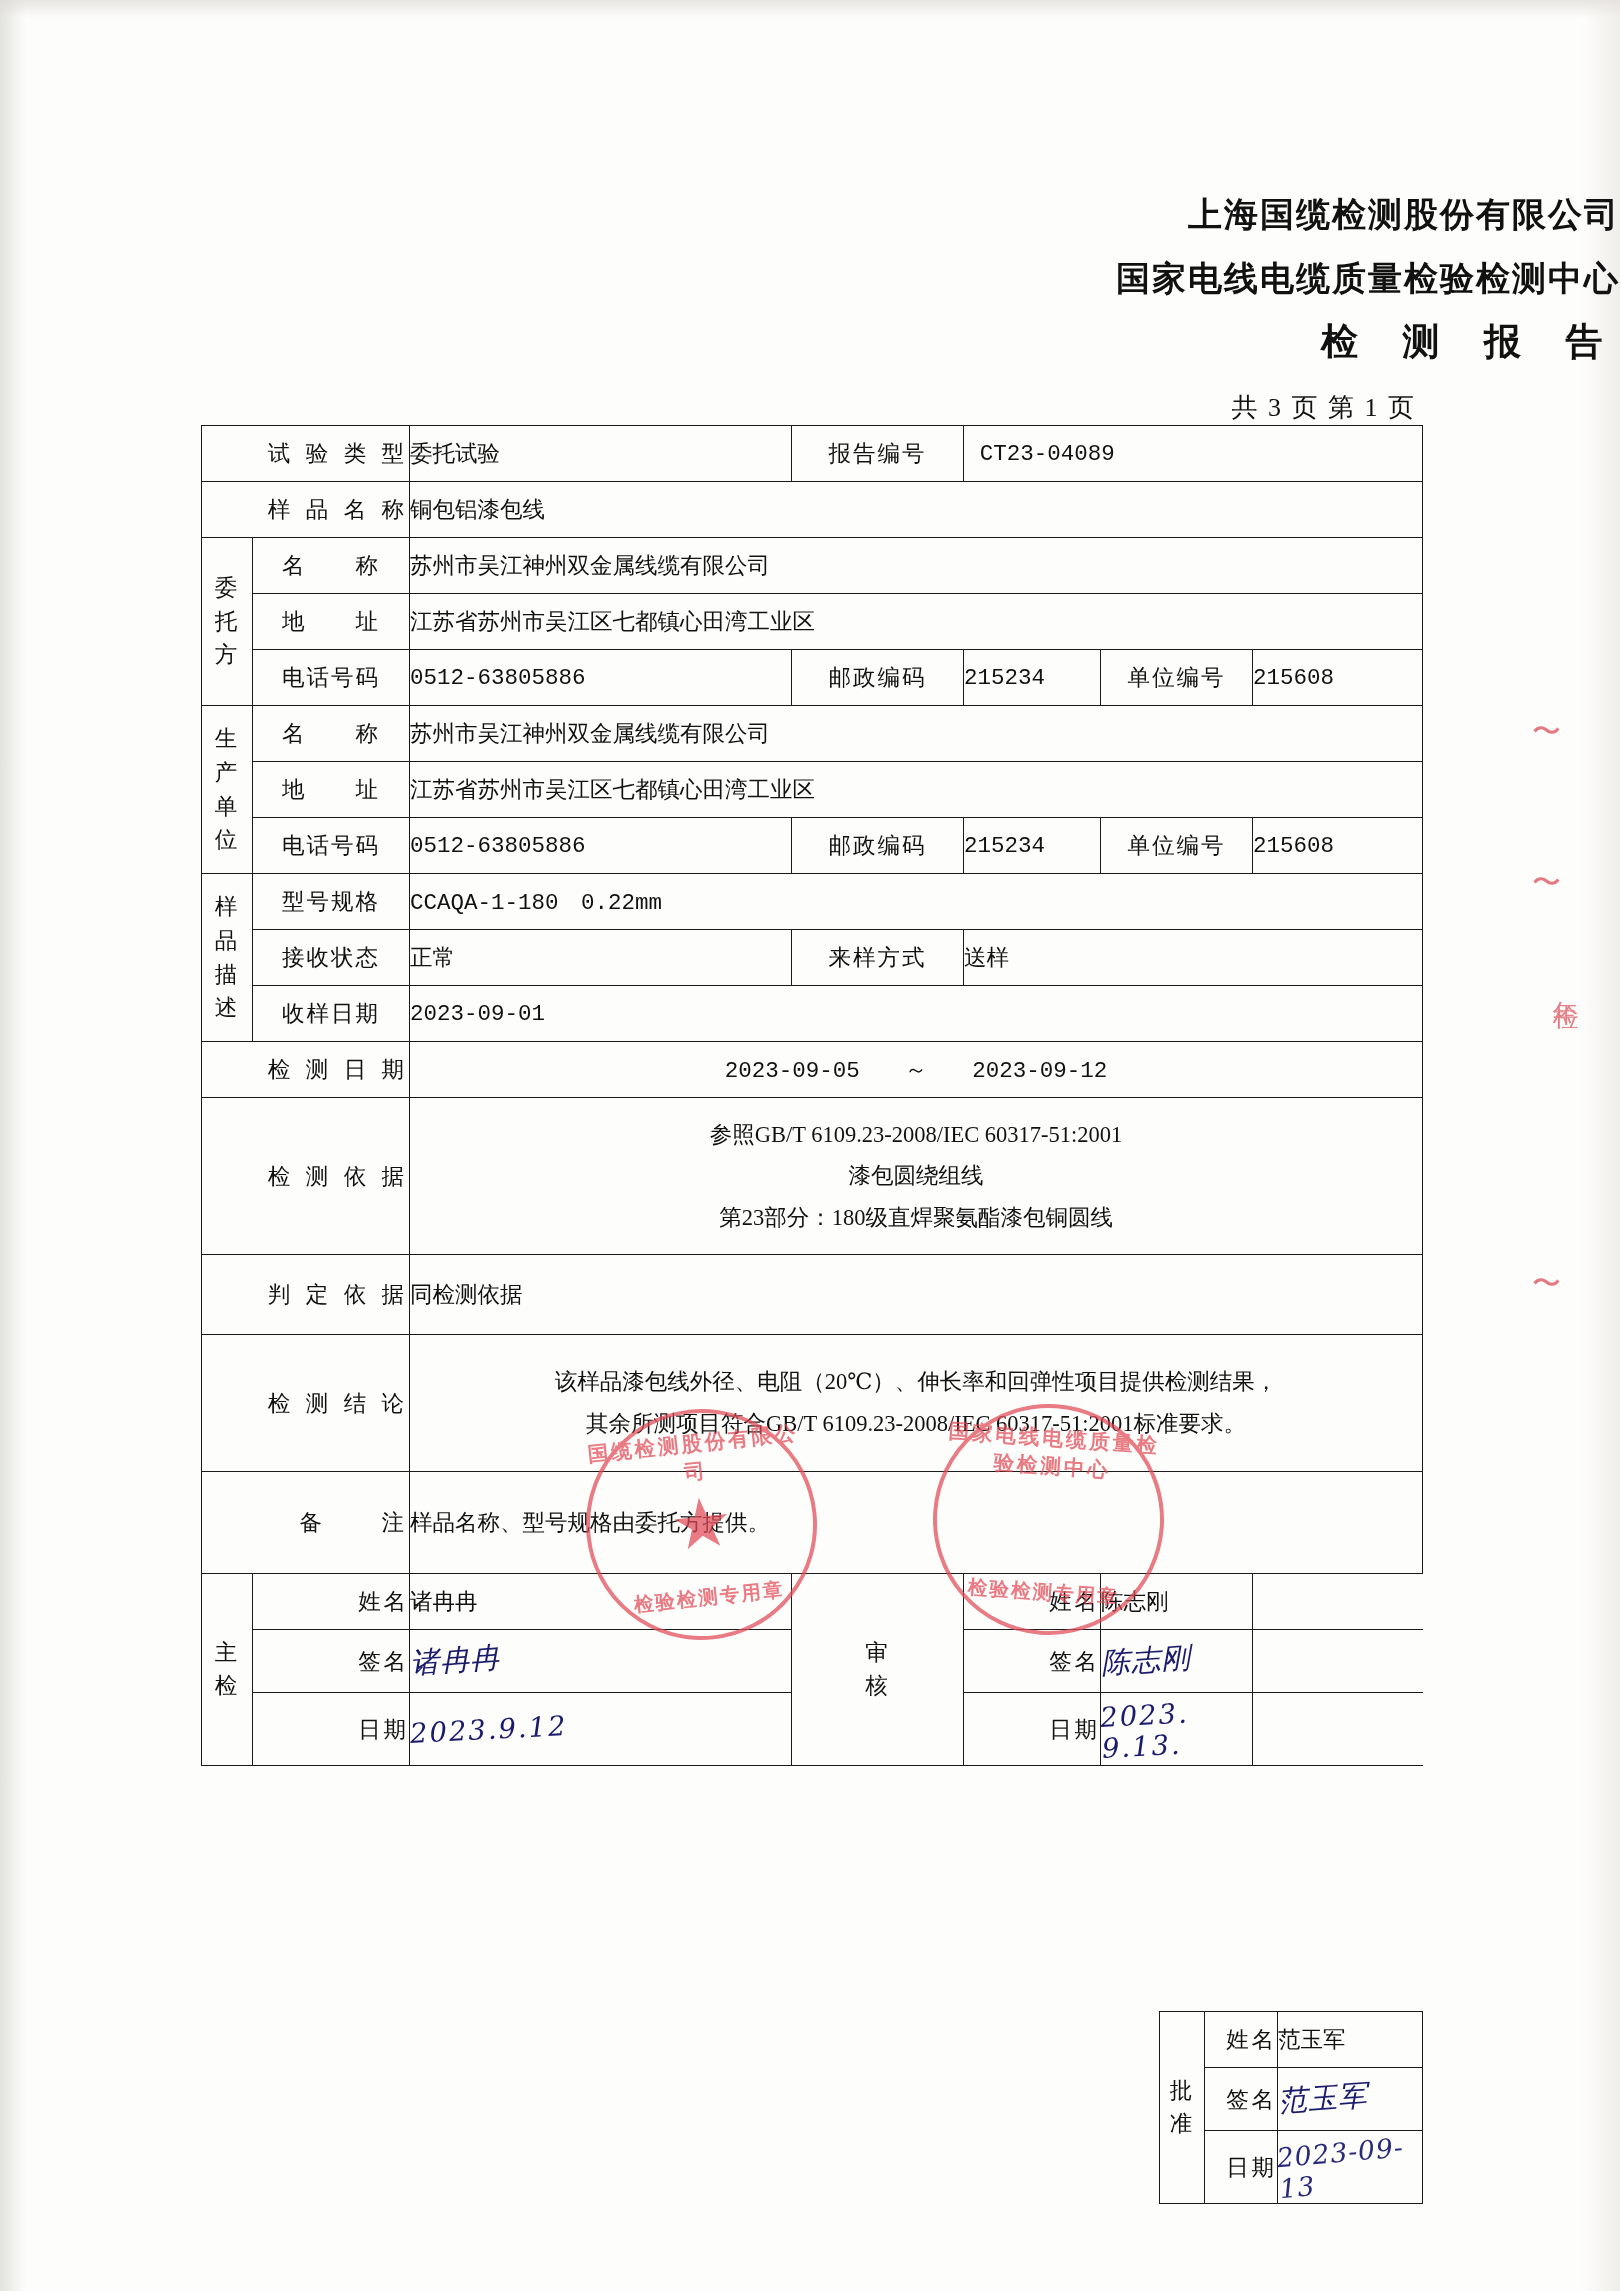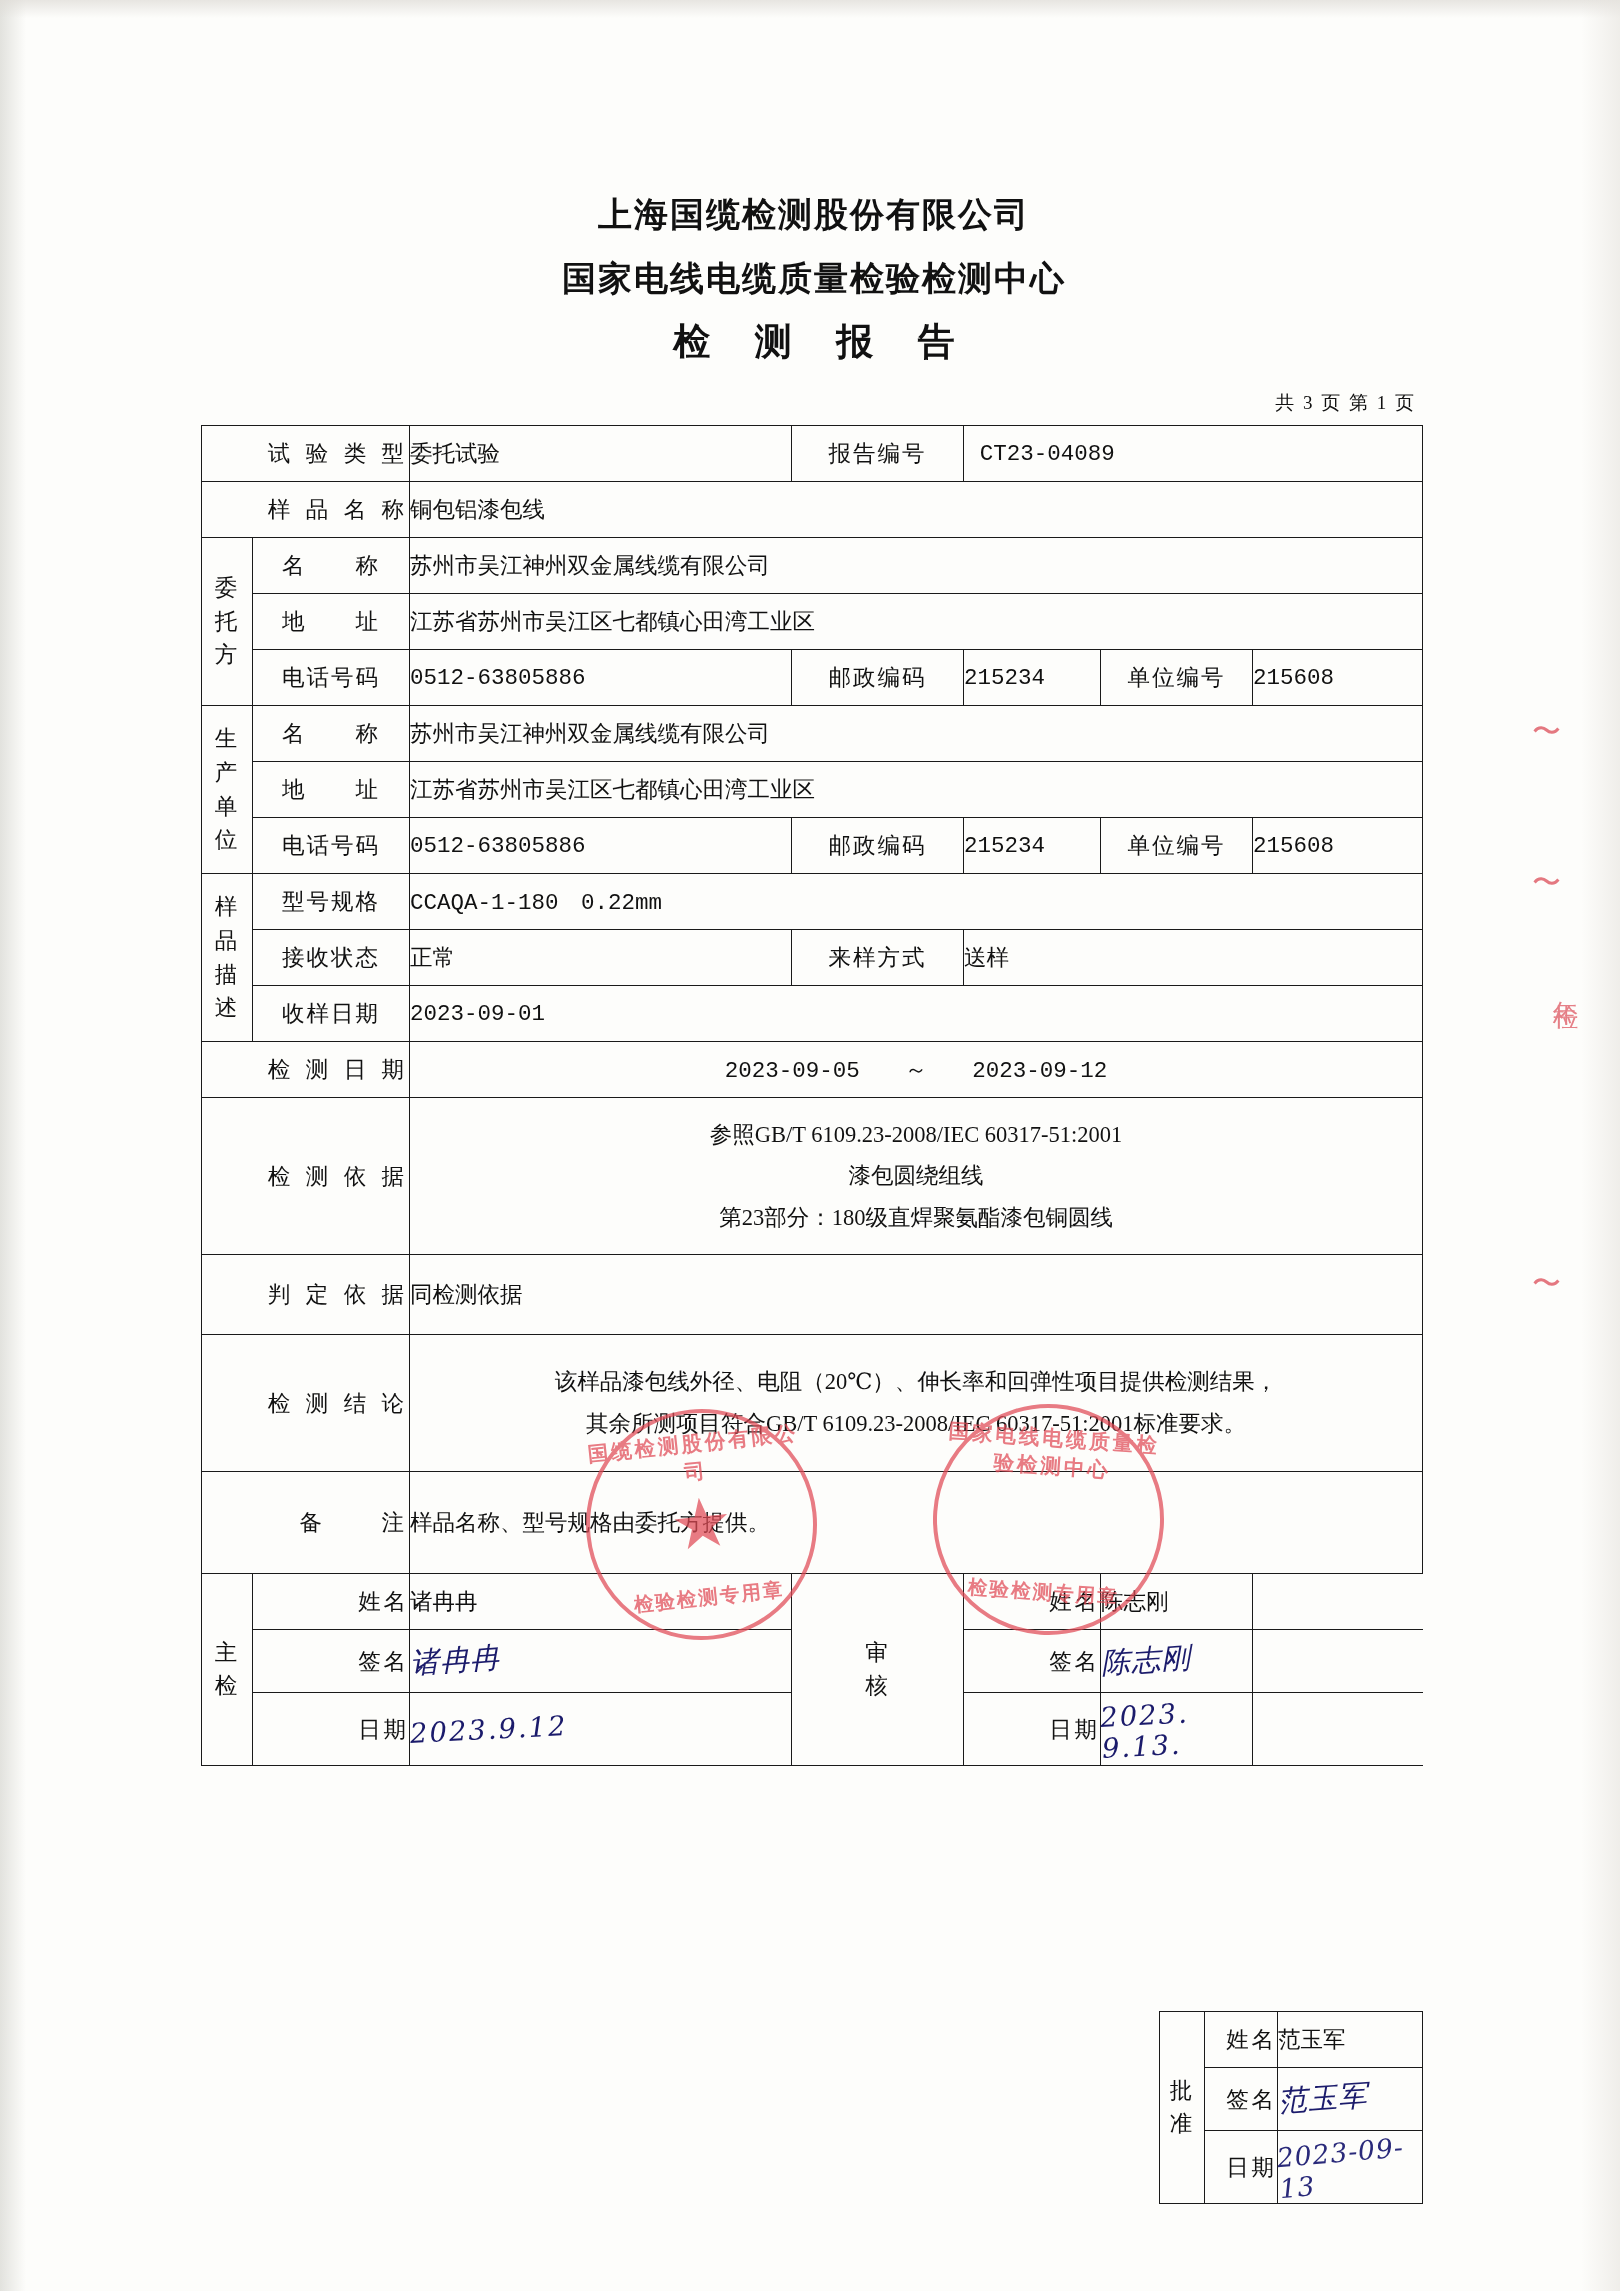--- a/index.html
+++ b/index.html
@@ -37,21 +37,21 @@
     position: absolute;
     right: 0; top: 0; bottom: 0; width: 39px;
     background: linear-gradient(to left, #e6e3de, rgba(255,255,255,0));
     opacity: .6;
   }
 
   .header {
     position: absolute;
     left: 8px; right: 0;
     top: 192px;
-    text-align: center;
+    text-align: right;
   }
   .header .line1 {
     font-size: 34px;
     letter-spacing: 2px;
     font-weight: 700;
     margin-bottom: 17.6px;
   }
   .header .line2 {
     font-size: 34px;
     letter-spacing: 2px;
@@ -62,21 +62,21 @@
     font-size: 37px;
     font-weight: 700;
     letter-spacing: 17.6px;
     padding-left: 17.6px;
   }
 
   .pageno {
     position: absolute;
     right: 204px;
     top: 390px;
-    font-size: 19px;
+    font-size: 26px;
     letter-spacing: 2px;
   }
 
   table.report {
     position: absolute;
     left: 201px;
     top: 425px;
     width: 1220px;
     border-collapse: collapse;
     table-layout: fixed;

